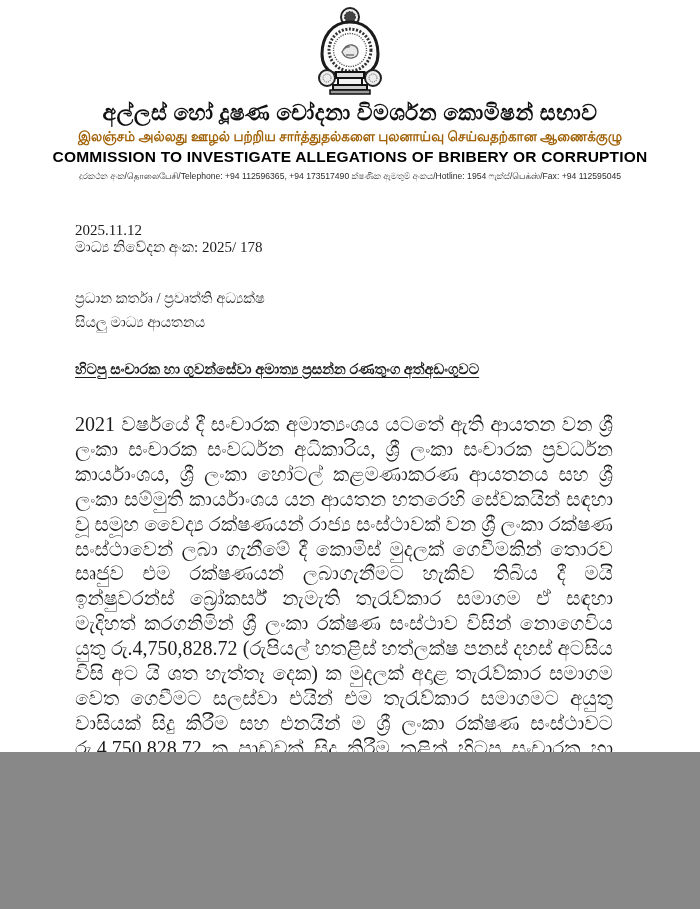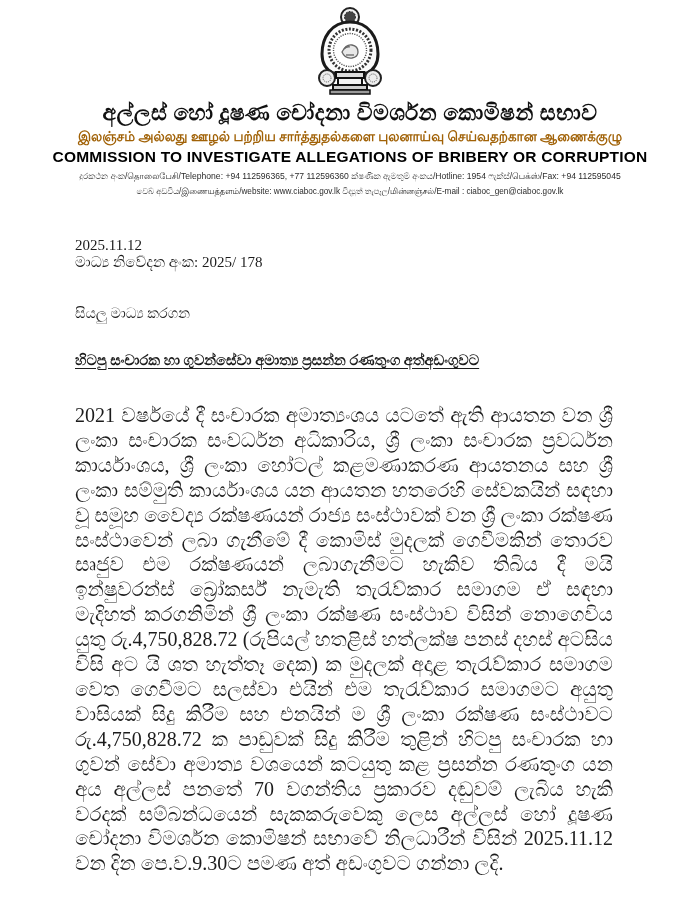--- a/index.html
+++ b/index.html
@@ -1,18 +1,18 @@
 <!DOCTYPE html>
 <html><head>
 <meta charset="utf-8">
 <style>
   html,body{margin:0;padding:0;background:#888;}
   .page{
     position:relative;
-    width:700px;height:909px;
+    width:700px;height:752px;
     margin:0 auto;
     background:#ffffff;
     font-family:"Liberation Serif", serif;
     color:#1c1c1c;
     overflow:hidden;
   }
   
   .header{ text-align:center; padding-top:6px; }
   .emblem-wrap{ display:flex; justify-content:center; }
   .title-si{
@@ -94,31 +94,31 @@
         <rect x="27" y="72" width="24" height="7" fill="#f3f3f3" stroke="#111" stroke-width="2"></rect>
         <rect x="22" y="79" width="34" height="5" fill="#cfcfcf" stroke="#111" stroke-width="2"></rect>
         <rect x="19" y="84" width="40" height="4" fill="#9a9a9a" stroke="#111" stroke-width="1.5"></rect>
       </svg>
     </div>
 
     <div class="title-si">අල්ලස් හෝ දූෂණ චෝදනා විමර්ශන කොමිෂන් සභාව</div>
     <div class="title-ta">இலஞ்சம் அல்லது ஊழல் பற்றிய சார்த்துதல்களை புலனாய்வு செய்வதற்கான ஆணைக்குழு</div>
     <div class="title-en">COMMISSION TO INVESTIGATE ALLEGATIONS OF BRIBERY OR CORRUPTION</div>
 
-    <div class="contact-line phones">දුරකථන අංක/தொலைபேசி/Telephone: +94 112596365, +77 112596360    ක්ෂණික ඇමතුම් අංකය/Hotline: 1954    ෆැක්ස්/பெக்ஸ்/Fax: +94 112595045</div>
-    <div class="contact-line web">වෙබ් අඩවිය/இணையத்தளம்/website: www.ciaboc.gov.lk    විද්‍යුත් තැපෑල/மின்னஞ்சல்/E-mail : ciaboc_gen@ciaboc.gov.lk</div>
+    <div class="contact-line phones">දුරකථන අංක/தொலைபேசி/Telephone: +94 112596365, +94 173517490    ක්ෂණික ඇමතුම් අංකය/Hotline: 1954    ෆැක්ස්/பெக்ஸ்/Fax: +94 112595045</div>
   </div>
 
   <div class="meta-row">
     <span>2025.11.12</span>
     <span>මාධ්‍ය නිවේදන අංක: 2025/ 178</span>
   </div>
 
   <div class="addressee">
-    <div>සියලු මාධ්‍ය කරගන</div>
+    <div>ප්‍රධාන කර්තෘ / ප්‍රවෘත්ති අධ්‍යක්ෂ</div>
+    <div>සියලු මාධ්‍ය ආයතනය</div>
   </div>
 
   <div class="subject">හිටපු සංචාරක හා ගුවන්සේවා අමාත්‍ය ප්‍රසන්න රණතුංග අත්අඩංගුවට</div>
 
   <div class="para">2021 වර්ෂයේ දී සංචාරක අමාත්‍යංශය යටතේ ඇති ආයතන වන ශ්‍රී ලංකා සංචාරක සංවර්ධන අධිකාරිය, ශ්‍රී ලංකා සංචාරක ප්‍රවර්ධන කාර්යාංශය, ශ්‍රී ලංකා හෝටල් කළමණාකරණ ආයතනය සහ ශ්‍රී ලංකා සම්මුති කාර්යාංශය යන ආයතන හතරෙහි සේවකයින් සඳහා වූ සමූහ වෛද්‍ය රක්ෂණයන් රාජ්‍ය සංස්ථාවක් වන ශ්‍රී ලංකා රක්ෂණ සංස්ථාවෙන් ලබා ගැනීමේ දී කොමිස් මුදලක් ගෙවීමකින් තොරව සෘජුව එම රක්ෂණයන් ලබාගැනීමට හැකිව තිබිය දී මයි ඉන්ෂුවරන්ස් බ්‍රෝකර්ස් නැමැති තැරැව්කාර සමාගම ඒ සඳහා මැදිහත් කරගනිමින්  ශ්‍රී ලංකා රක්ෂණ සංස්ථාව  විසින් නොගෙවිය යුතු  රු.4,750,828.72 (රුපියල් හතළිස් හත්ලක්ෂ පනස් දහස් අටසිය විසි අට යි ශත හැත්තෑ දෙක) ක මුදලක් අදාළ තැරැව්කාර සමාගම වෙත ගෙවීමට සලස්වා එයින් එම තැරැව්කාර සමාගමට අයුතු වාසියක් සිදු කිරීම සහ එනයින් ම ශ්‍රී ලංකා රක්ෂණ සංස්ථාවට  රු.4,750,828.72 ක පාඩුවක් සිදු කිරීම තුළින් හිටපු සංචාරක හා ගුවන් සේවා අමාත්‍ය වශයෙන් කටයුතු කළ ප්‍රසන්න රණතුංග යන අය අල්ලස් පනතේ 70 වගන්තිය ප්‍රකාරව දඬුවම් ලැබිය හැකි වරදක් සම්බන්ධයෙන් සැකකරුවෙකු ලෙස අල්ලස් හෝ දූෂණ චෝදනා විමර්ශන කොමිෂන් සභාවේ නිලධාරීන් විසින් 2025.11.12 වන දින පෙ.ව.9.30ට පමණ අත් අඩංගුවට ගන්නා ලදි.</div>
 
 
   <div class="signoff">
     <div>අල්ලස් හෝ දූෂණ චෝදනා විමර්ශන කොමිෂන් සභාවේ මාධ්‍ය ඒකකය</div>
 

